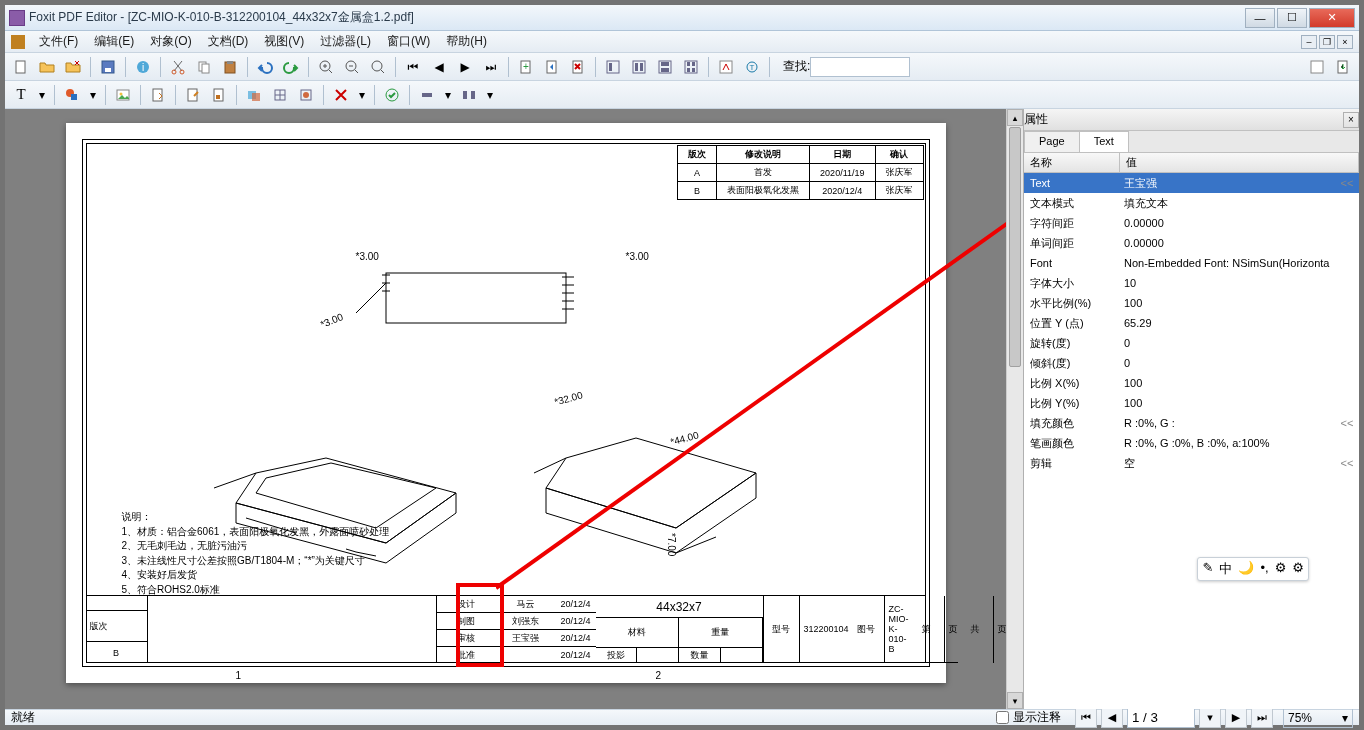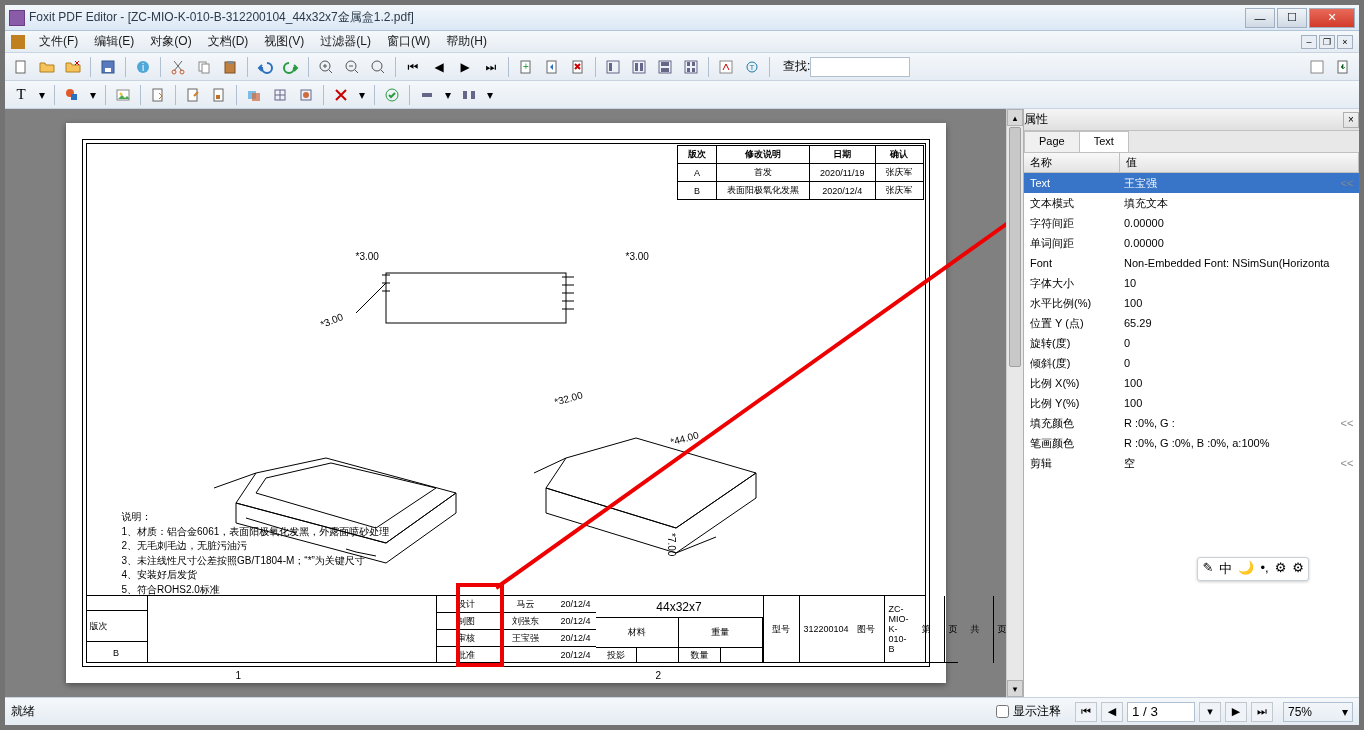--- a/index.html
+++ b/index.html
@@ -106,21 +106,21 @@
 .prop-row.sel { background: #3874c7; color: #fff; }
 .prop-row .k { width: 96px; padding-left: 6px; }
 .prop-row .v { flex: 1; padding-left: 4px; white-space: nowrap; overflow: hidden; }
 .prop-row .chev { width: 24px; text-align: center; color: #888; }
 
 
 .ime { position: absolute; right: 50px; top: 448px; display: flex; background: #fff; border: 1px solid #c8d0d8; border-radius: 3px; padding: 2px 4px; gap: 6px; box-shadow: 0 1px 3px rgba(0,0,0,.2); }
 .ime span { font-size: 13px; }
 
 
-.statusbar { height: 28px; background: linear-gradient(#f5f8fb,#e5ecf3); border-top: 1px solid #c8d4e0; display: flex; align-items: center; padding: 0 6px; font-size: 12px; }
+.statusbar { height: 16px; background: linear-gradient(#f5f8fb,#e5ecf3); border-top: 1px solid #c8d4e0; display: flex; align-items: center; padding: 0 6px; font-size: 12px; }
 .sb-left { flex: 1; }
 .sb-chk { display: flex; align-items: center; gap: 4px; margin-right: 14px; }
 .sb-chk input { width: 13px; height: 13px; }
 .nav-group { display: flex; align-items: center; gap: 4px; margin-right: 10px; }
 .nav-btn { width: 22px; height: 20px; background: #f0f4f8; border: 1px solid #c0c8d0; display: flex; align-items: center; justify-content: center; font-size: 11px; }
 .nav-input { width: 68px; height: 20px; border: 1px solid #b0c0d0; padding: 0 4px; }
 .zoom-sel { width: 70px; height: 20px; border: 1px solid #b0c0d0; padding: 0 4px; display: flex; align-items: center; justify-content: space-between; }
 </style>
 </head>
 <body>

